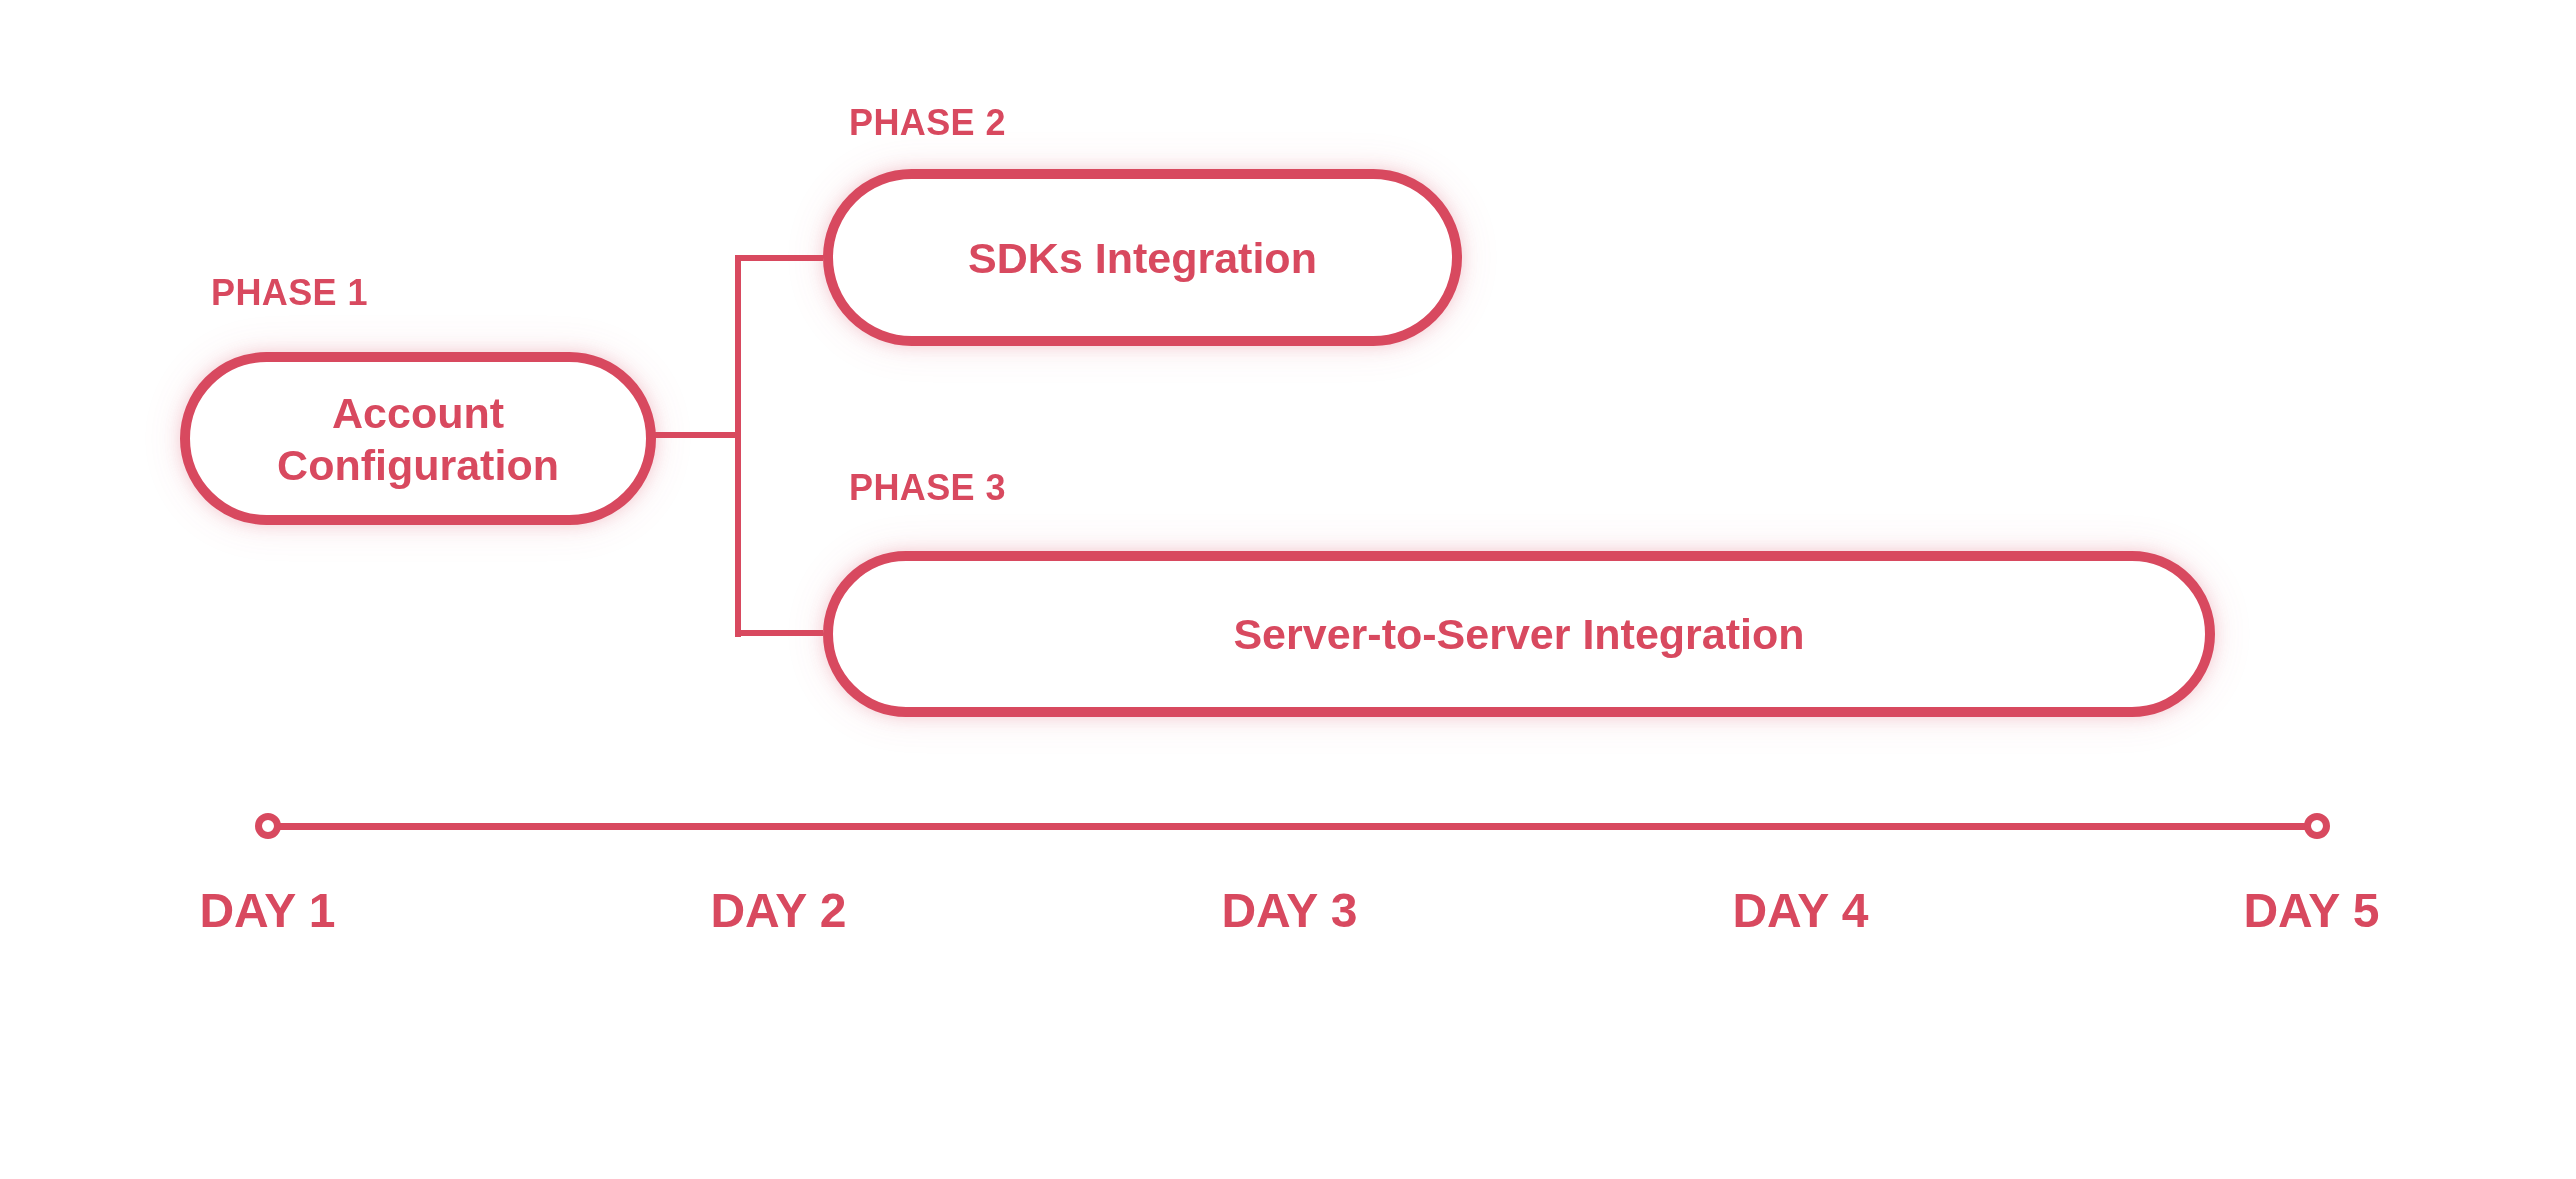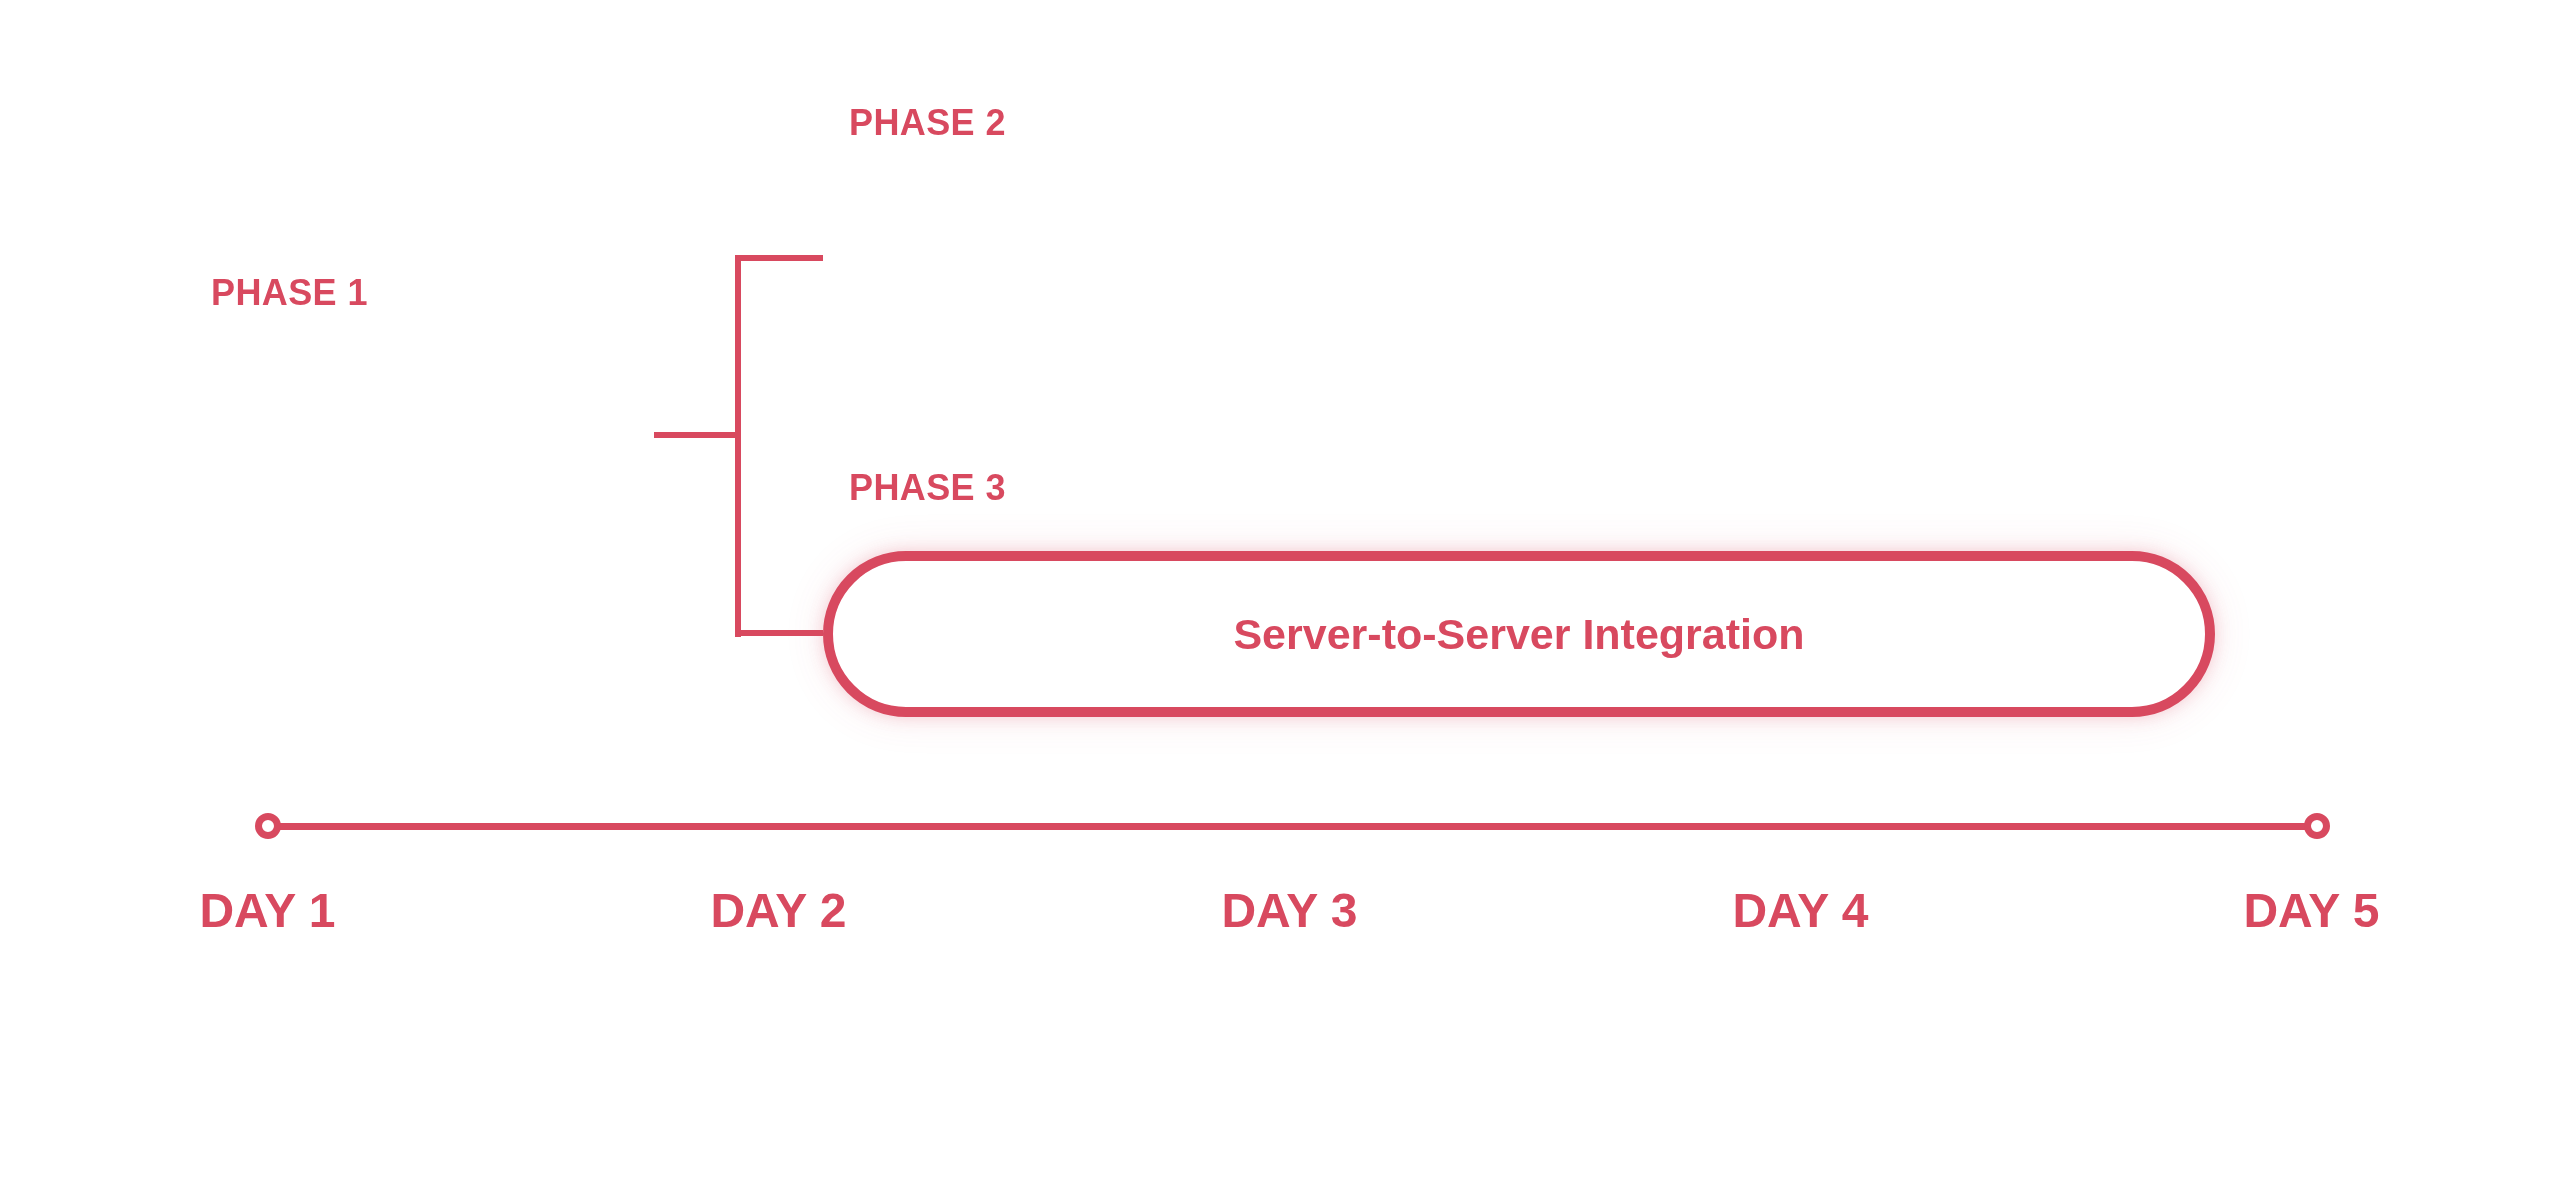--- a/index.html
+++ b/index.html
@@ -83,22 +83,28 @@
     color: #D8495F;
     white-space: nowrap;
   }
 </style>
 </head>
 <body>
 
 <div class="canvas">
 
   <div class="phase-label" style="left:211px; top:275px;">PHASE 1</div>
+  <div class="node" style="left:180px; top:352px; width:476px; height:173px;">
+    <div class="node-title">Account Configuration</div>
+  </div>
 
   <div class="phase-label" style="left:849px; top:105px;">PHASE 2</div>
+  <div class="node" style="left:823px; top:169px; width:639px; height:177px;">
+    <div class="node-title">SDKs Integration</div>
+  </div>
 
   <div class="phase-label" style="left:849px; top:470px;">PHASE 3</div>
   <div class="node" style="left:823px; top:551px; width:1392px; height:166px;">
     <div class="node-title">Server-to-Server Integration</div>
   </div>
 
   <div class="line" style="left:654px; top:432px; width:86px; height:6px;"></div>
   <div class="line" style="left:735px; top:255px; width:6px; height:382px;"></div>
   <div class="line" style="left:735px; top:255px; width:88px; height:6px;"></div>
   <div class="line" style="left:735px; top:630px; width:88px; height:6px;"></div>

